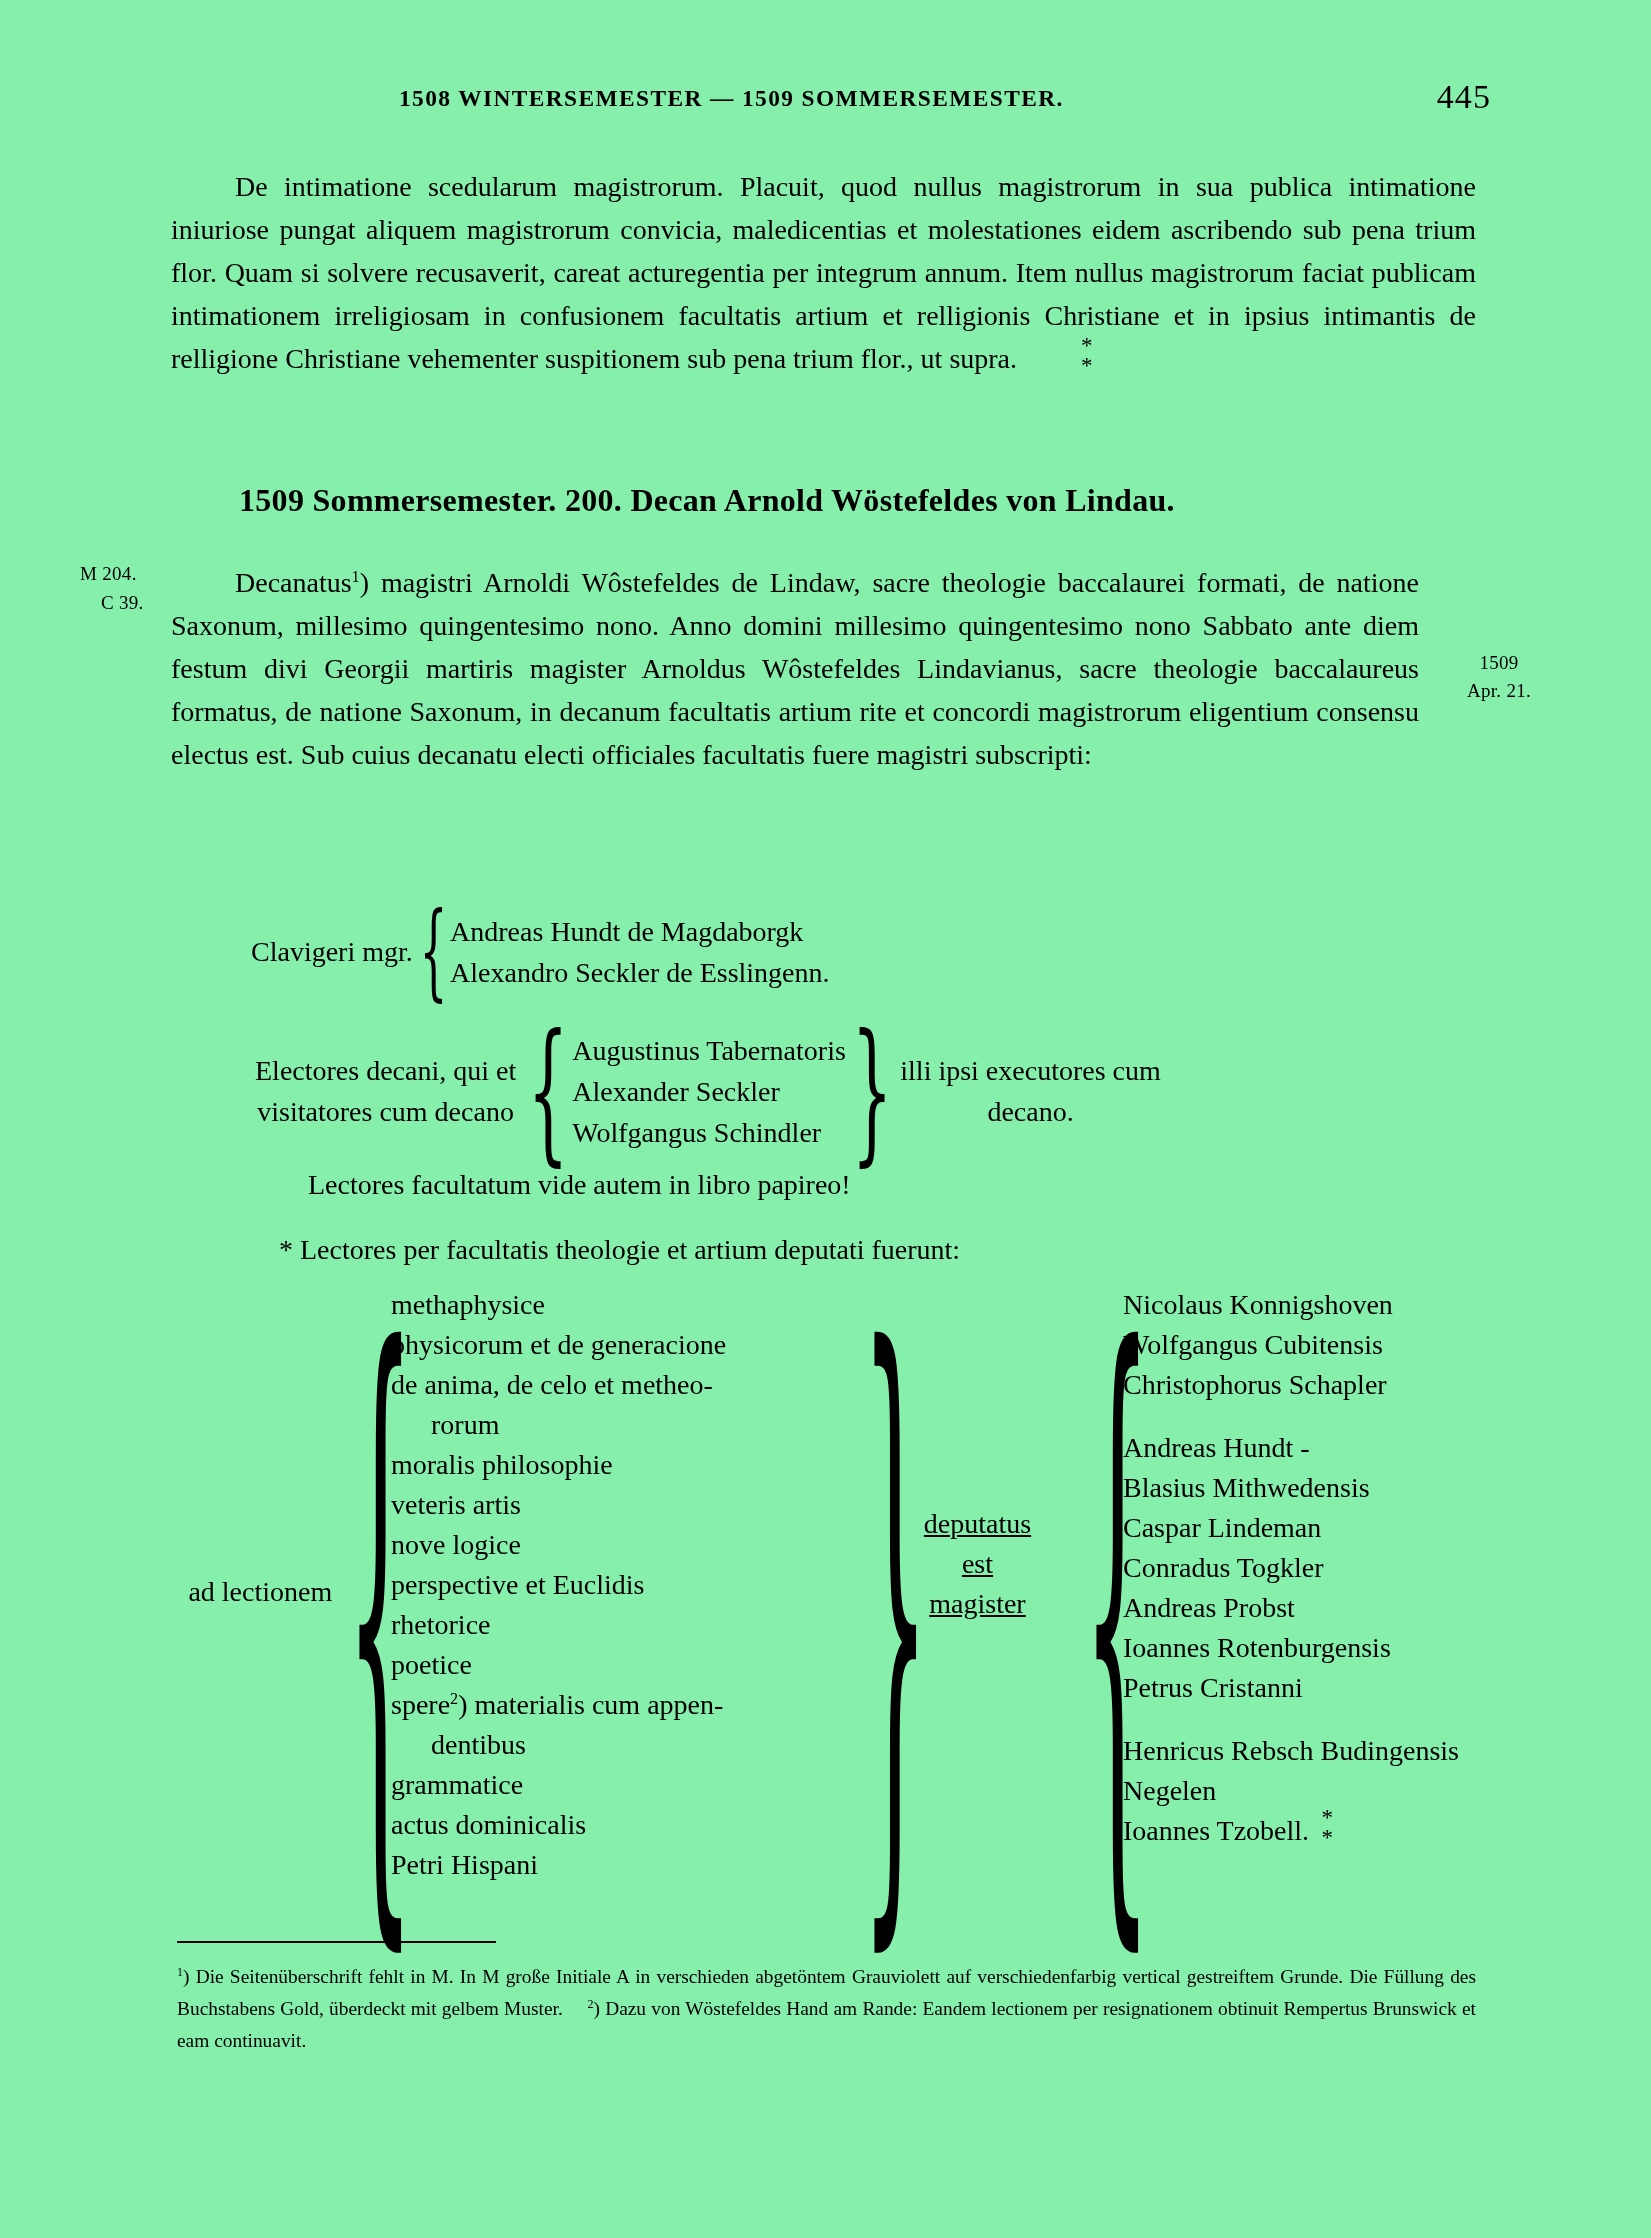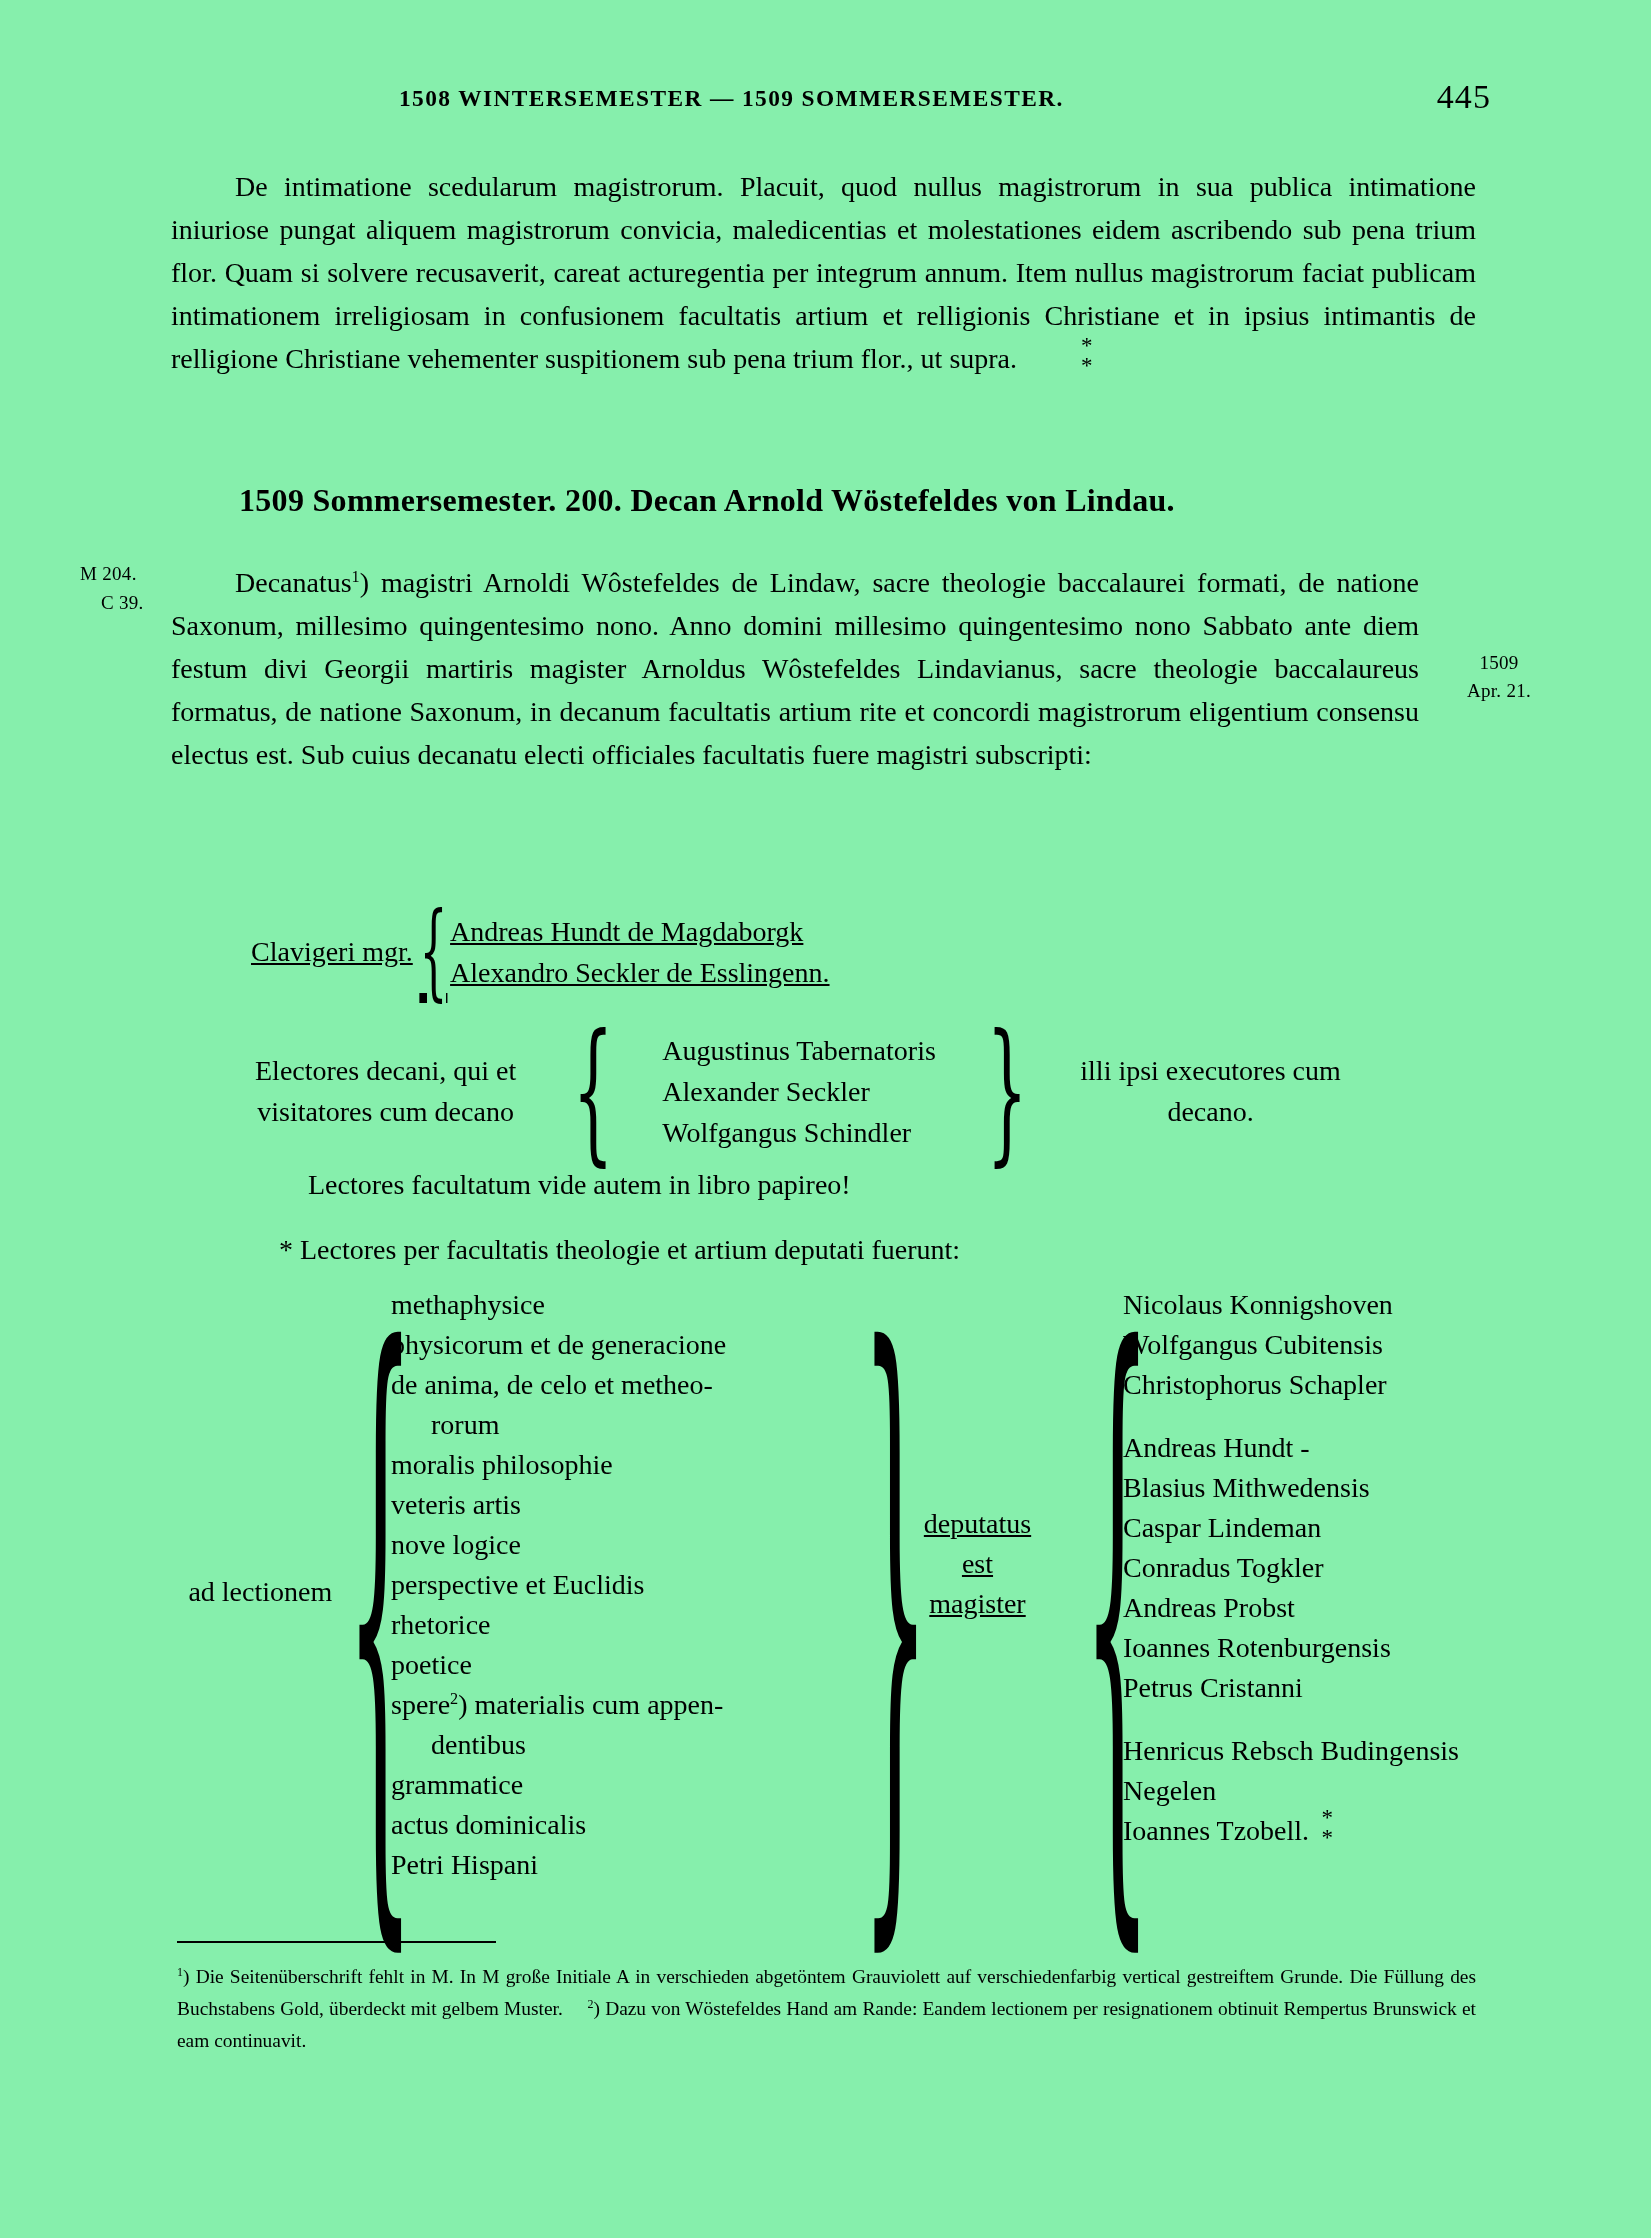--- a/index.html
+++ b/index.html
@@ -218,30 +218,30 @@
   <div class="marginnote" style="left:80px; top:561px;">M 204.</div>
   <div class="marginnote" style="left:101px; top:590px;">C 39.</div>
 
   <div class="marginnote right" style="left:1442px; top:650px; width:114px;">1509</div>
   <div class="marginnote right" style="left:1442px; top:678px; width:114px;">Apr. 21.</div>
 
   <div class="para indent" style="left:171px; top:561px; width:1248px;">
     <span>Decanatus</span><span class="sup">1</span><span>) magistri Arnoldi Wôstefeldes de Lindaw, sacre theologie baccalaurei formati, de natione Saxonum, millesimo quingentesimo nono.  Anno domini millesimo quingentesimo nono Sabbato ante diem festum divi Georgii martiris magister Arnoldus Wôstefeldes Lindavianus, sacre theologie baccalaureus formatus, de natione Saxonum, in decanum facultatis artium rite et concordi magistrorum eligentium consensu electus est.  Sub cuius decanatu electi officiales facultatis fuere magistri subscripti:</span>
   </div>
 
-  <div class="brace-row" style="left:251px; top:899px;text-decoration:underline;">
+  <div class="brace-row" style="left:251px; top:899px;">
     <div class="brace-label">Clavigeri mgr.</div>
     <div class="brace" style="font-size:105px; margin:0 -17px 0 -12.5px;">{</div>
     <div class="brace-items">
       <div>Andreas Hundt de Magdaborgk</div>
       <div>Alexandro Seckler de Esslingenn.</div>
     </div>
   </div>
 
-  <div class="brace-row" style="left:255px; top:1014px;gap:45px;">
+  <div class="brace-row" style="left:255px; top:1014px;">
     <div class="brace-label" style="text-align:center;">
       <div>Electores decani, qui et</div>
       <div>visitatores cum decano</div>
     </div>
     <div class="brace" style="font-size:154px; margin:0 -25px 0 -17px;">{</div>
     <div class="brace-items">
       <div>Augustinus Tabernatoris</div>
       <div>Alexander Seckler</div>
       <div>Wolfgangus Schindler</div>
     </div>

